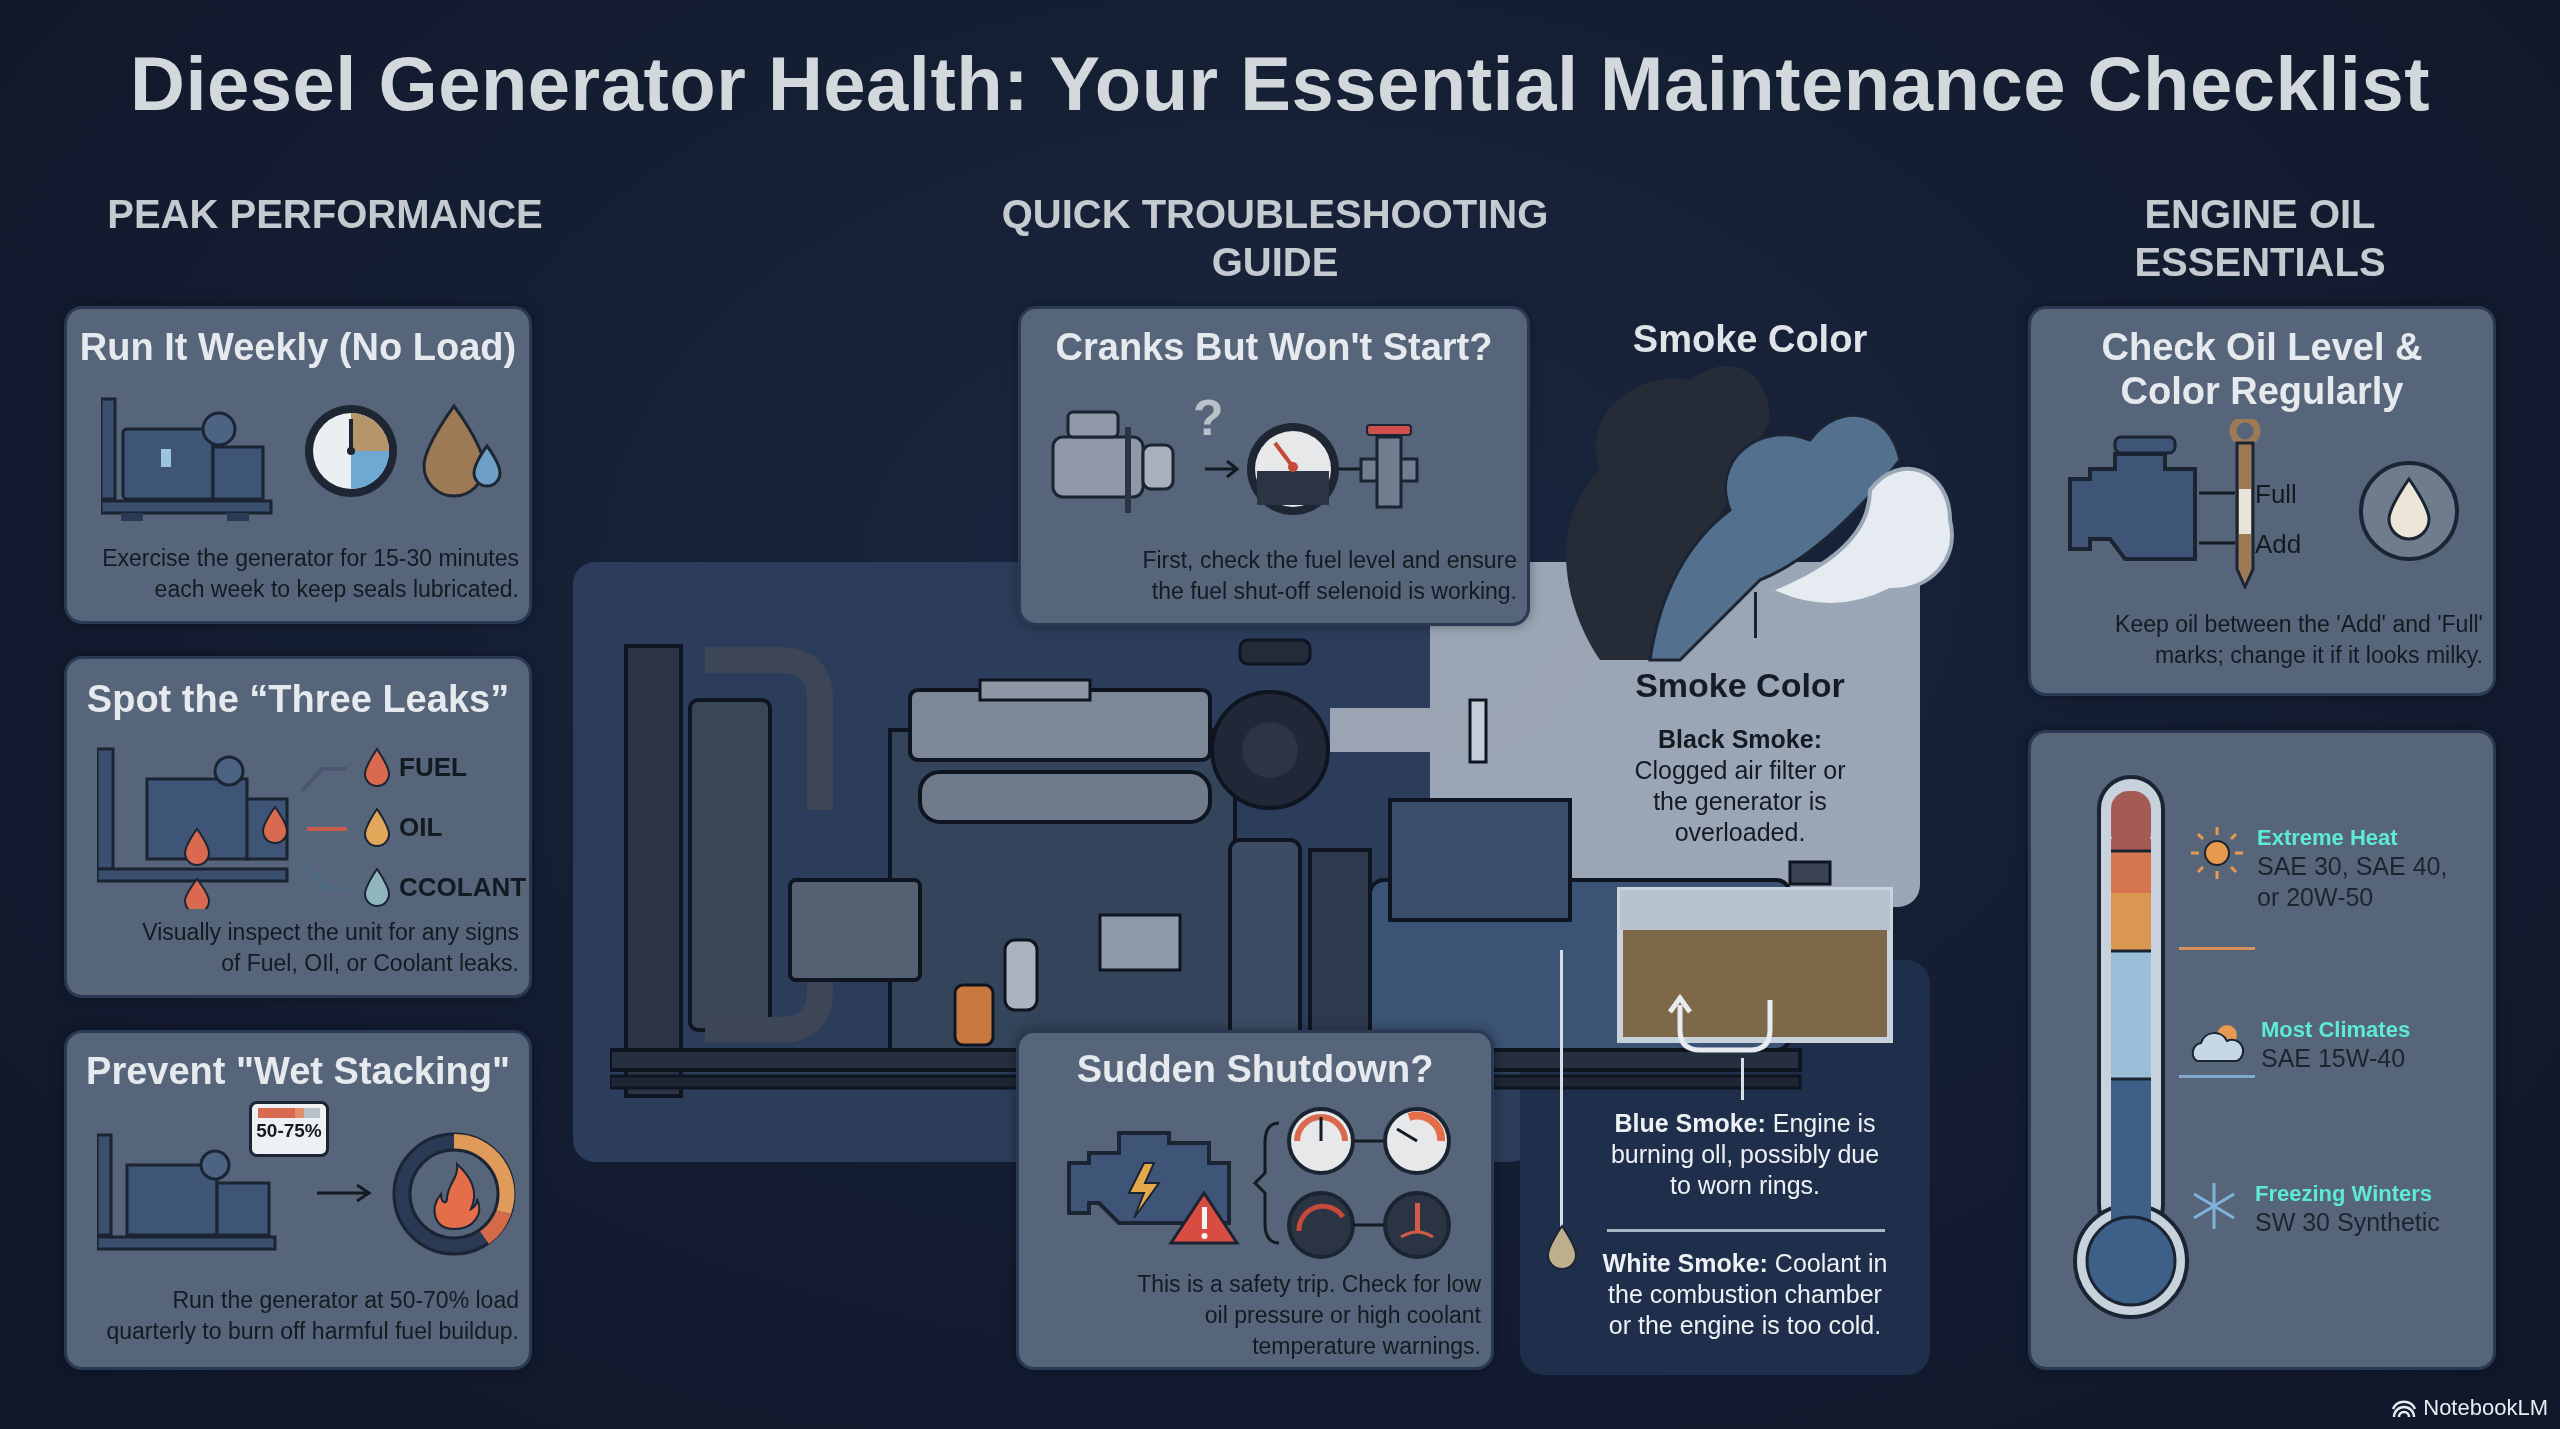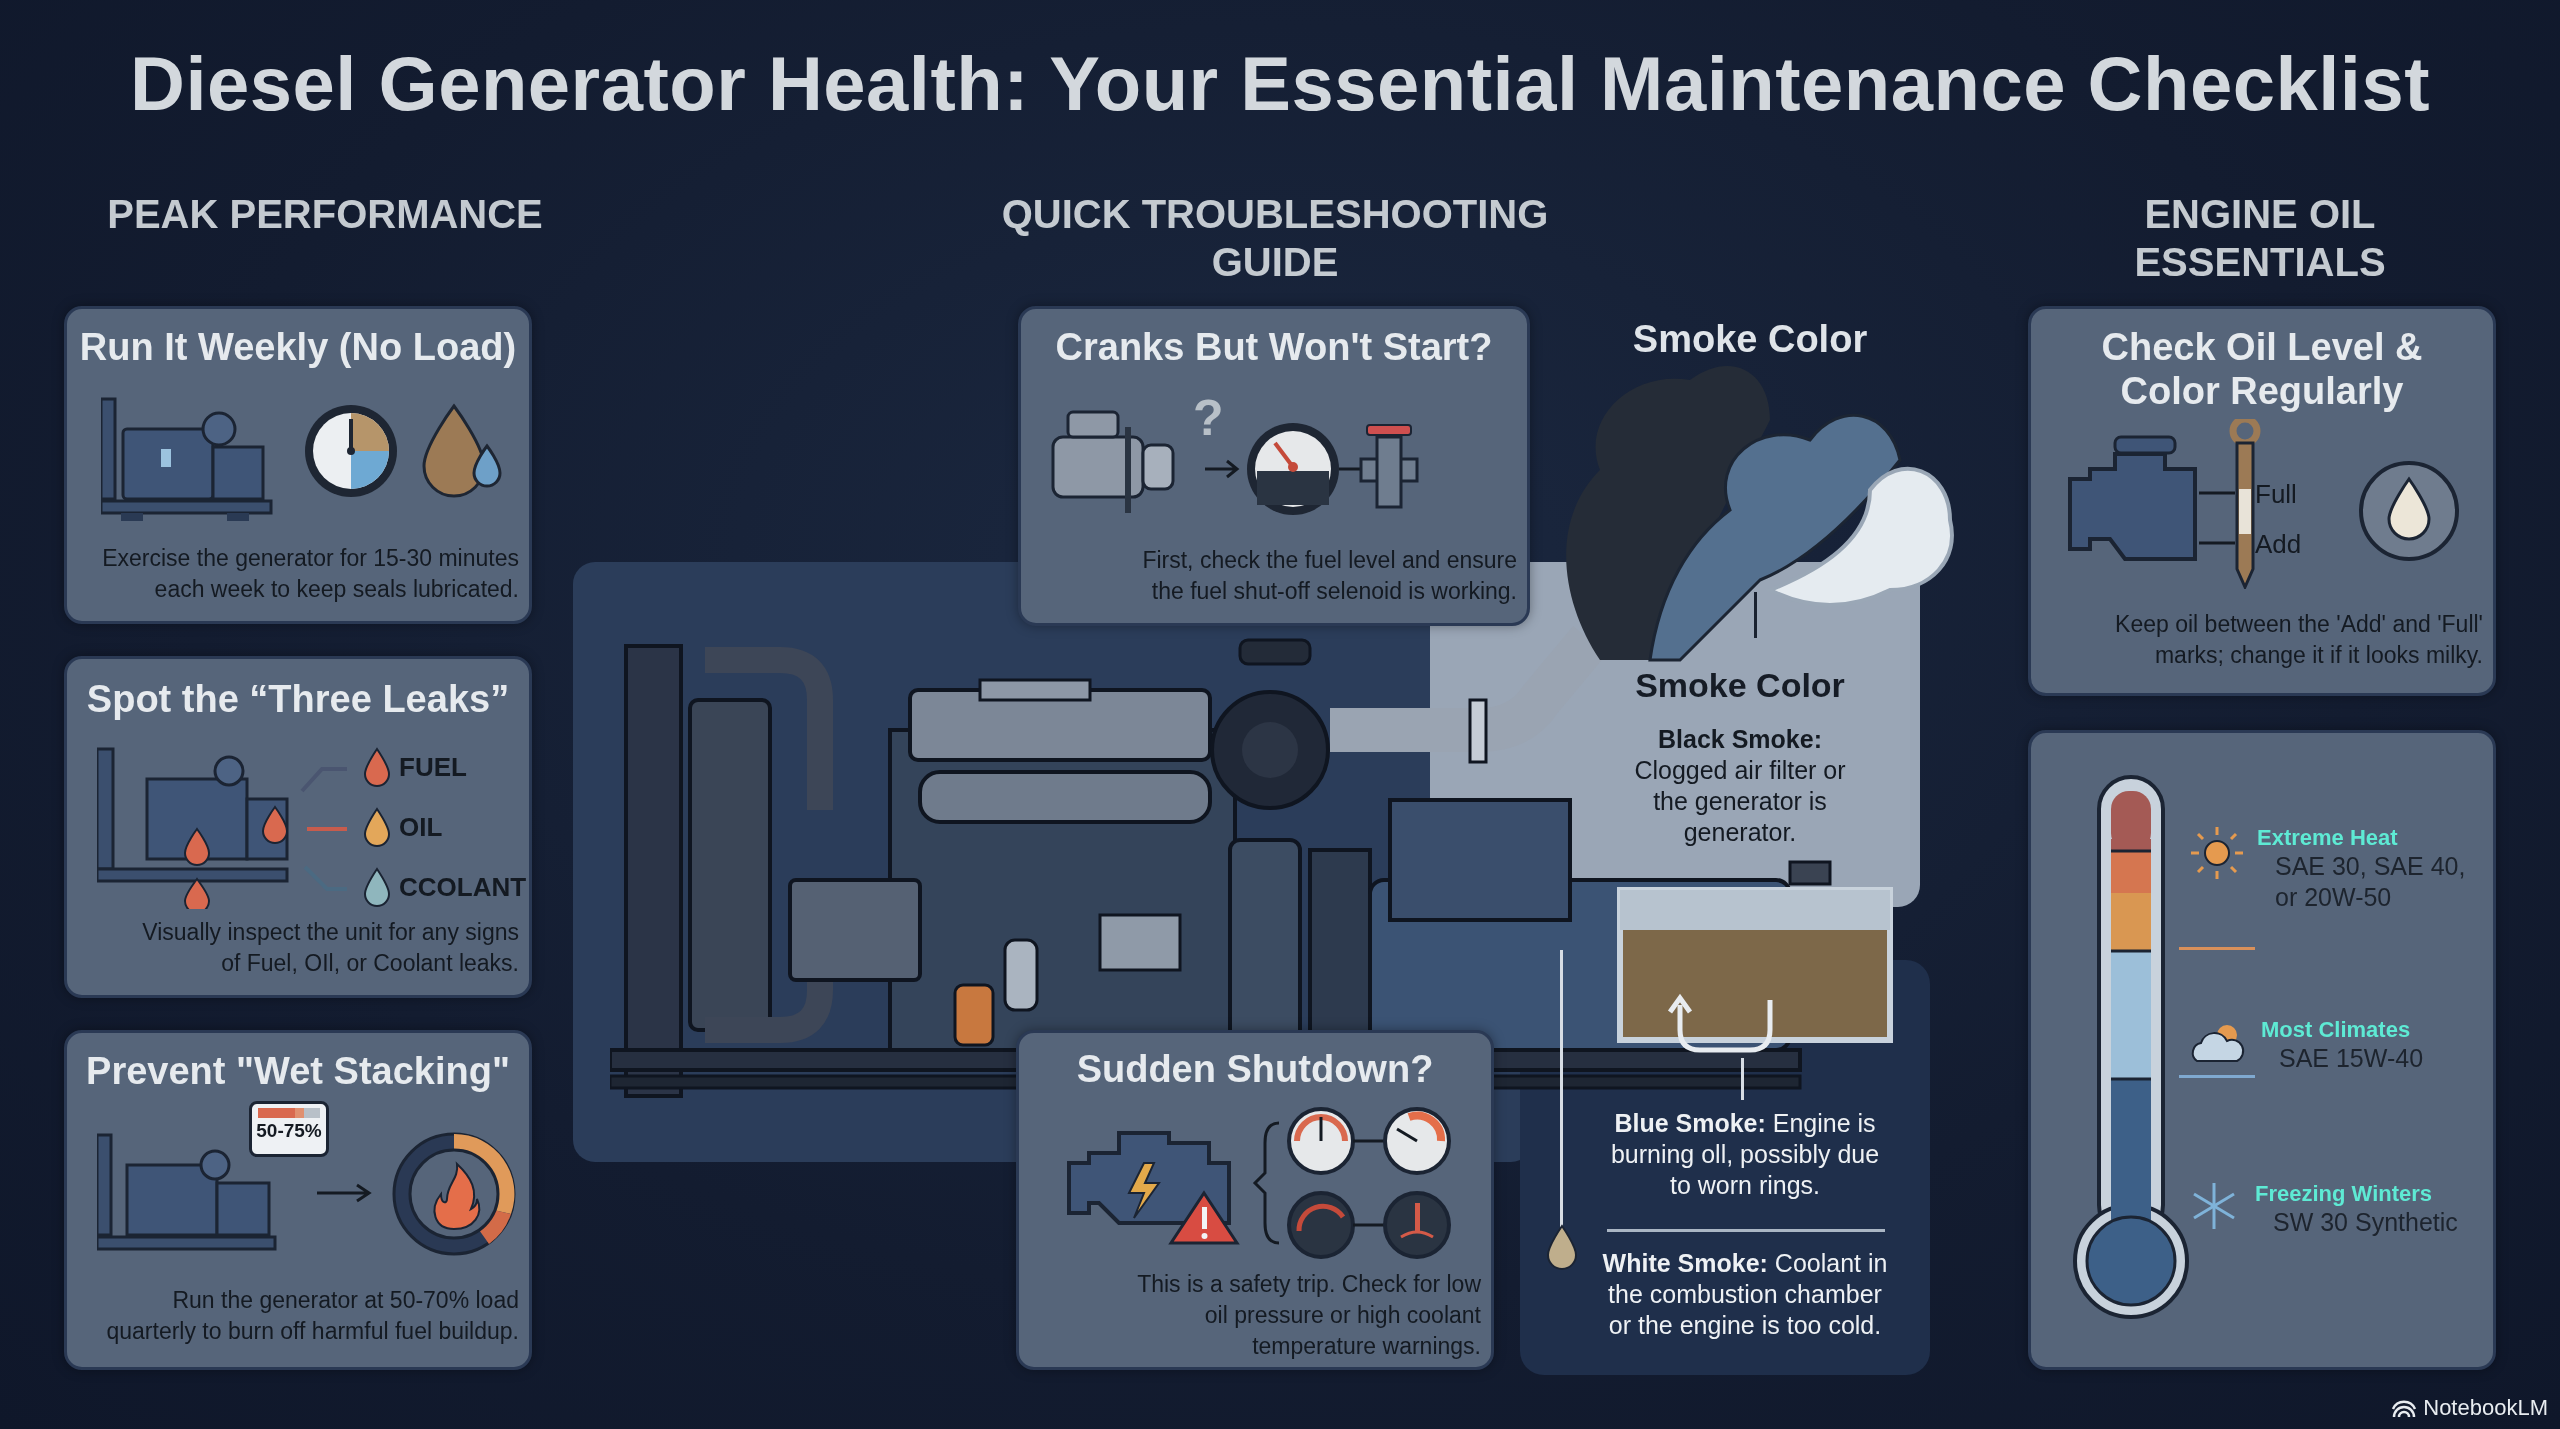--- a/index.html
+++ b/index.html
@@ -46,21 +46,21 @@
     background: #1f2f4b; border-radius: 24px;
   }
   .smoke-label {
     position: absolute; text-align: center; font-size: 38px; font-weight: bold;
   }
   .smoke-text {
     position: absolute; text-align: center; font-size: 25px; line-height: 31px;
   }
   .smoke-text b { font-weight: bold; }
   .oil-row-title { font-size: 22px; font-weight: bold; color: #5eead4; }
-  .oil-row-sub { font-size: 25px; color: #1d242e; line-height: 31px; margin-left: 18px; }
+  .oil-row-sub { font-size: 25px; color: #1d242e; line-height: 31px; }
   .brand {
     position: absolute; right: 12px; bottom: 8px; font-size: 22px; color: #e8ecf0;
     display: flex; align-items: center; gap: 6px;
   }
 </style>
 </head>
 <body>
 
 <div class="title">Diesel Generator Health: Your Essential Maintenance Checklist</div>
 
@@ -240,21 +240,21 @@
 
 <div class="smoke-label" style="left:1600px; top:318px; width:300px; color:#dfe4e9;">Smoke Color</div>
 
 <div style="position:absolute; left:1754px; top:592px; width:3px; height:46px; background:#1a2230;"></div>
 <div class="smoke-label" style="left:1590px; top:666px; width:300px; color:#161c26; font-size:34px;">Smoke Color</div>
 
 <div class="smoke-text" style="left:1590px; top:724px; width:300px; color:#141a22;">
   <div><b>Black Smoke:</b></div>
   <div>Clogged air filter or</div>
   <div>the generator is</div>
-  <div>generator.</div>
+  <div>overloaded.</div>
 </div>
 
 <div style="position:absolute; left:1741px; top:1058px; width:3px; height:42px; background:#d7dde4;"></div>
 <div style="position:absolute; left:1560px; top:950px; width:3px; height:280px; background:#d7dde4;"></div>
 <svg style="position:absolute; left:1545px; top:1224px;" width="34" height="46" viewBox="0 0 34 46">
     <path d="M17 2 C17 2 3 22 3 31 A14 14 0 0 0 31 31 C31 22 17 2 17 2 Z" fill="#bfae8c" stroke="#1b2433" stroke-width="2"></path>
   </svg>
 
 <div class="smoke-text" style="left:1580px; top:1108px; width:330px; color:#eef1f4;">
   <div><b>Blue Smoke:</b><span> Engine is</span></div>

